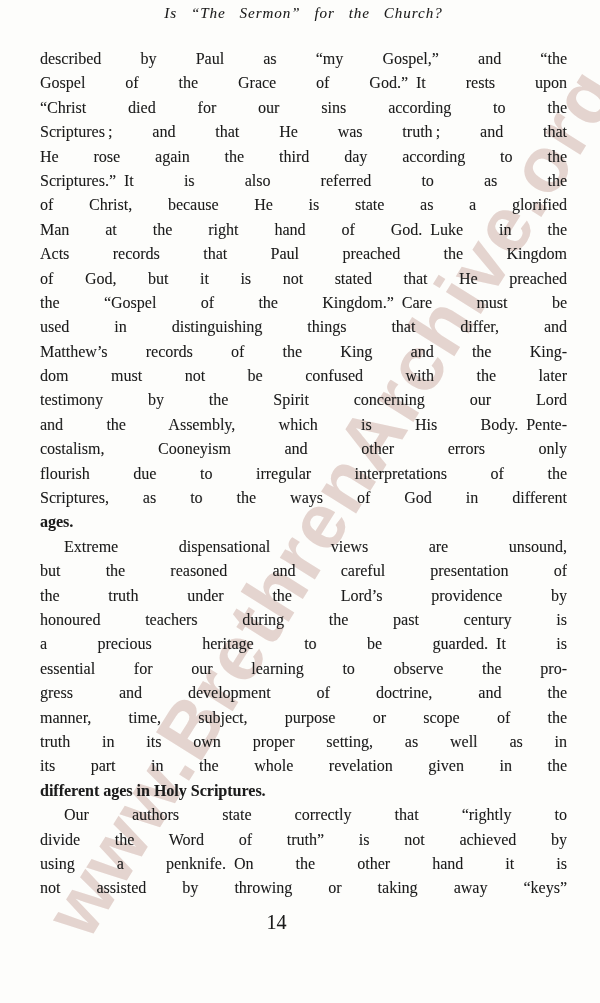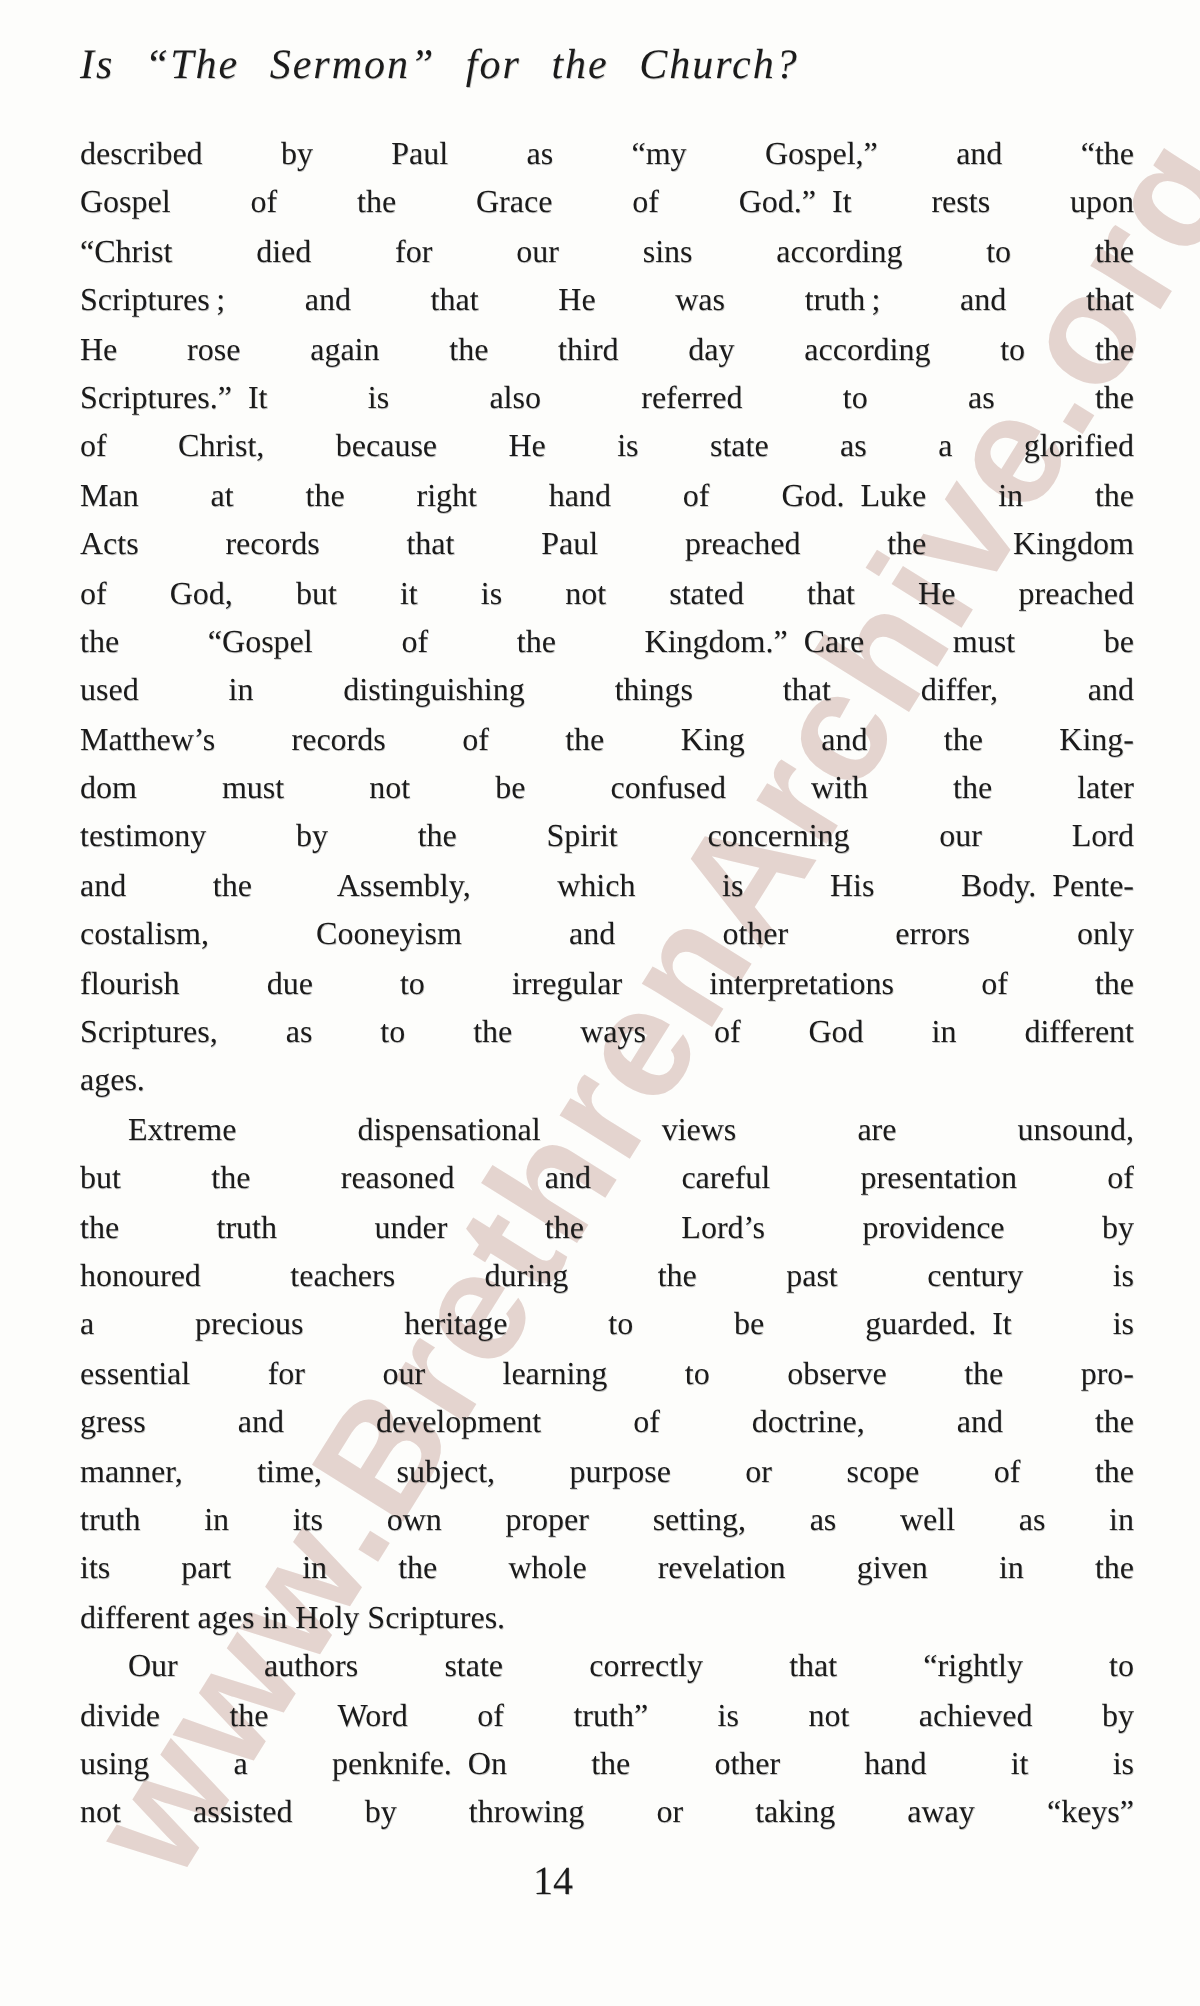--- a/index.html
+++ b/index.html
@@ -35,24 +35,24 @@
     z-index: 1;
     user-select: none;
   }
   .content {
     position: absolute;
     left: 40px; top: 0;
     width: 527px;
     z-index: 2;
   }
   .running-header {
-    padding-top: 19px;
     font-style: italic;
-    font-size: 21px;
+    font-size: 15px;
     line-height: 26px;
+    text-align: center;
     letter-spacing: 1px;
     word-spacing: 9px;
     text-shadow: 0.3px 0.3px 0 rgba(20,20,20,0.25);
   }
   .body-text {
     margin-top: 21px;
     text-shadow: 0.3px 0.3px 0 rgba(20,20,20,0.25);
   }
   .line {
     font-size: 16px;
@@ -63,20 +63,21 @@
     text-align-last: justify;
   }
   .line:not(.end)::after {
     content: "";
     display: inline-block;
     width: 100%;
   }
   .line.end {
     text-align: center;
     text-align-last: left;
+    font-weight: bold;
   }
   .line.end::after { content: none; }
   .line.indent { text-indent: 24px; }
   .page-number {
     margin-top: 10px;
     position: relative;
     left: -27px;
     text-align: center;
     font-size: 20px;
     text-shadow: 0.3px 0.3px 0 rgba(20,20,20,0.25);

